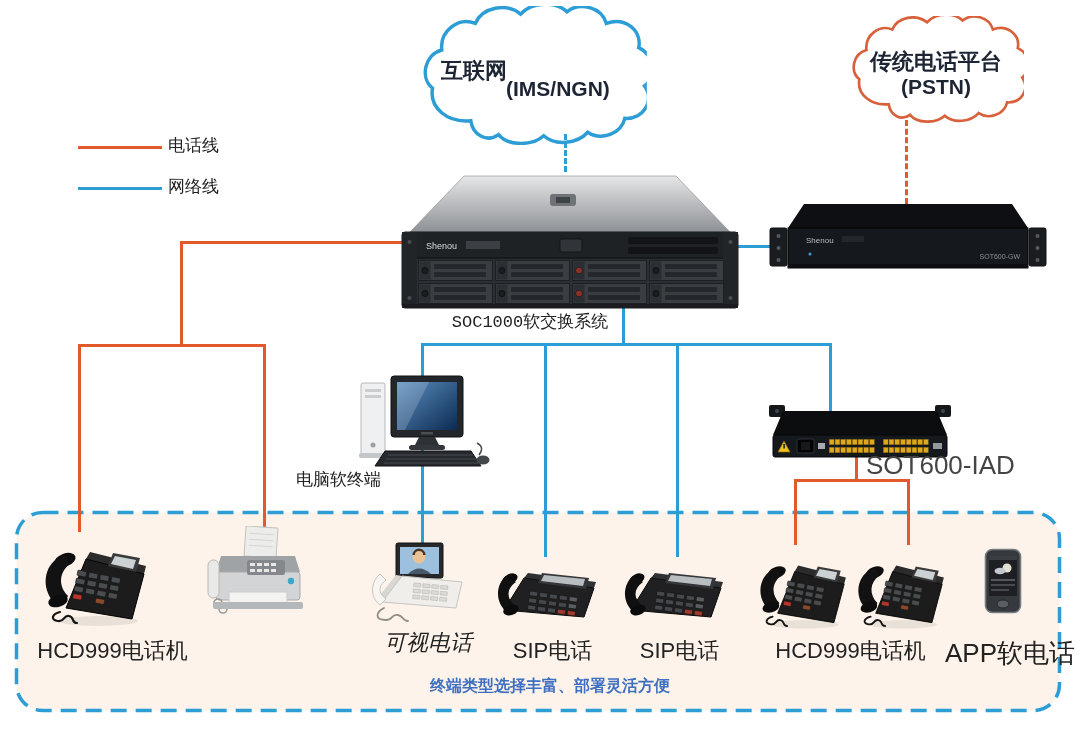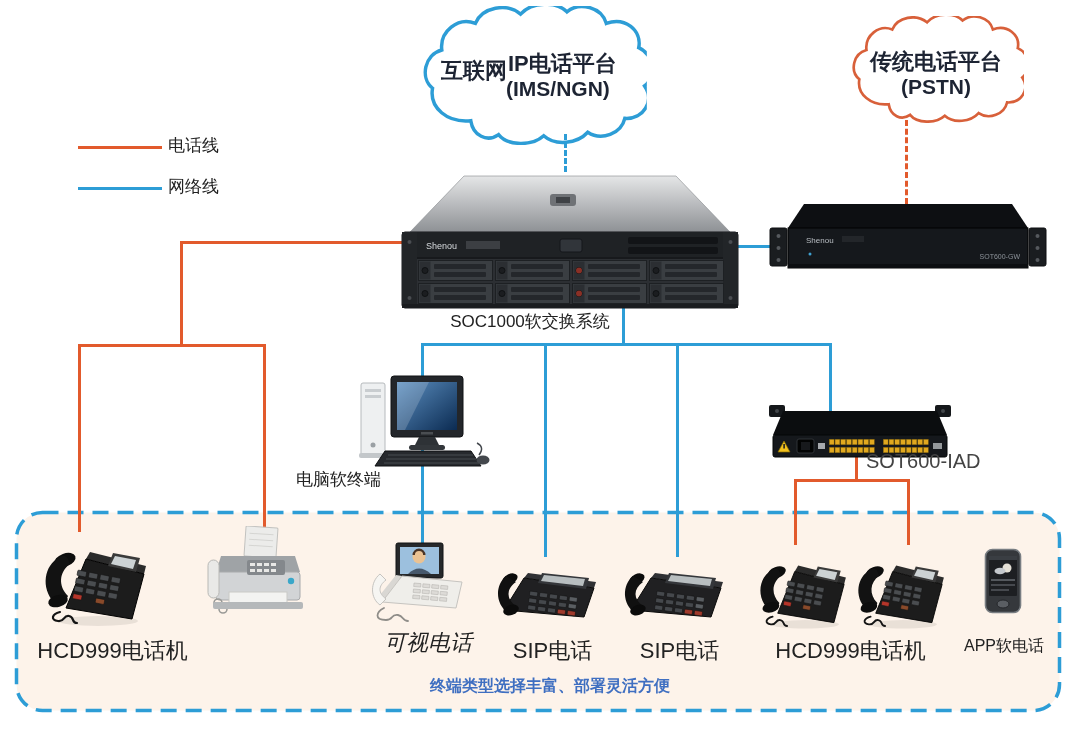--- a/index.html
+++ b/index.html
@@ -180,21 +180,20 @@
 
   <div class="hline phone" style="left:78px;top:146px;width:84px;"></div>
   <div class="lbl" style="left:168px;top:134px;">电话线</div>
   <div class="hline net" style="left:78px;top:187px;width:84px;"></div>
   <div class="lbl" style="left:168px;top:175px;">网络线</div>
 
   <svg class="dev" style="left:415px;top:6px;width:232px;height:139px;" viewBox="0 0 200 120">
     <use href="#sym-cloud" stroke="var(--network-line,#2d9dd6)"></use>
   </svg>
   <div class="cloud-txt" style="left:441px;top:56px;font-size:22px;">互联网</div>
-  <div class="cloud-txt" style="left:508px;top:49px;font-size:22px;">IP电话平台</div>
   <div class="cloud-txt" style="left:506px;top:77px;font-size:21px;">(IMS/NGN)</div>
 
   <svg class="dev" style="left:846px;top:16px;width:178px;height:107px;" viewBox="0 0 200 120">
     <use href="#sym-cloud" stroke="var(--cloud-pstn-border,#d8603a)"></use>
   </svg>
   <div class="cloud-txt center" style="left:862px;top:75px;width:148px;font-size:21px;text-align:center;">(PSTN)</div>
   <div class="cloud-txt center" style="left:862px;top:47px;width:148px;font-size:22px;text-align:center;">传统电话平台</div>
 
   <div class="vdash net" style="left:564px;top:134px;height:38px;"></div>
   <div class="vdash phone" style="left:905px;top:120px;height:84px;"></div>
@@ -246,21 +245,21 @@
     <use href="#sym-drive" x="172" y="88" width="75" height="21"></use>
     <use href="#sym-drive" x="249" y="88" width="75" height="21"></use>
     <use href="#sym-drive" x="18" y="111" width="75" height="21"></use>
     <use href="#sym-drive" x="95" y="111" width="75" height="21"></use>
     <use href="#sym-drive" x="172" y="111" width="75" height="21"></use>
     <use href="#sym-drive" x="249" y="111" width="75" height="21"></use>
     <circle cx="179" cy="98.5" r="3" fill="#8a3026"></circle>
     <circle cx="179" cy="121.5" r="3" fill="#8a3026"></circle>
     <rect x="2" y="132" width="336" height="4" fill="#1a1c1f"></rect>
   </svg>
-  <div class="lbl center" style="left:420px;top:310px;width:220px;">SOC1000软交换系统</div>
+  <div class="lbl center" style="left:420px;top:310px;width:220px;font-family:Liberation Mono, monospace;">SOC1000软交换系统</div>
 
   <svg class="dev" style="left:768px;top:202px;width:280px;height:68px;" viewBox="0 0 280 68">
     <rect x="2" y="26" width="17" height="38" rx="2" fill="#1a1d20" stroke="#0c0e10"></rect>
     <rect x="261" y="26" width="17" height="38" rx="2" fill="#1a1d20" stroke="#0c0e10"></rect>
     <circle cx="10.5" cy="34" r="2" fill="#55595d"></circle>
       <circle cx="10.5" cy="46" r="2" fill="#55595d"></circle>
       <circle cx="10.5" cy="58" r="2" fill="#55595d"></circle>
     <circle cx="269.5" cy="34" r="2" fill="#55595d"></circle>
       <circle cx="269.5" cy="46" r="2" fill="#55595d"></circle>
       <circle cx="269.5" cy="58" r="2" fill="#55595d"></circle>
@@ -307,21 +306,21 @@
     <rect x="18.3" y="49" width="1.6" height="4.5" fill="#222"></rect>
     <rect x="32" y="44" width="17" height="14" rx="2" fill="#020303" stroke="#2e3236"></rect>
     <rect x="36" y="47" width="9" height="8" fill="#17191c"></rect>
     <rect x="53" y="48" width="7" height="6" fill="#caced2" opacity="0.8"></rect>
     <use href="#sym-portrow" x="64" y="44" width="46" height="6"></use>
     <use href="#sym-portrow" x="64" y="52" width="46" height="6"></use>
     <use href="#sym-portrow" x="118" y="44" width="46" height="6"></use>
     <use href="#sym-portrow" x="118" y="52" width="46" height="6"></use>
     <rect x="168" y="48" width="9" height="6" fill="#caced2" opacity="0.7"></rect>
   </svg>
-  <div class="lbl" style="left:866px;top:450px;font-size:20px;color:#444;">SOT600-IAD</div>
+  <div class="lbl" style="left:866px;top:450px;font-size:26px;color:#444;">SOT600-IAD</div>
 
   <svg class="dev" style="left:32px;top:522px;width:118px;height:108px;" viewBox="0 0 118 108">
       <use href="#sym-hcd999"></use>
     </svg>
   <svg class="dev" style="left:205px;top:526px;width:105px;height:94px;" viewBox="0 0 105 94">
       <use href="#sym-fax"></use>
     </svg>
   <svg class="dev" style="left:368px;top:542px;width:100px;height:88px;" viewBox="0 0 100 88">
       <use href="#sym-videophone"></use>
     </svg>
@@ -339,17 +338,17 @@
     </svg>
   <svg class="dev" style="left:984px;top:548px;width:38px;height:66px;" viewBox="0 0 38 66">
       <use href="#sym-appphone"></use>
     </svg>
 
   <div class="lbl center" style="left:30px;top:636px;width:165px;font-size:22px;">HCD999电话机</div>
   <div class="lbl center" style="left:368px;top:628px;width:120px;font-size:22px;font-style:italic;">可视电话</div>
   <div class="lbl center" style="left:495px;top:636px;width:115px;font-size:22px;">SIP电话</div>
   <div class="lbl center" style="left:622px;top:636px;width:115px;font-size:22px;">SIP电话</div>
   <div class="lbl center" style="left:768px;top:636px;width:165px;font-size:22px;">HCD999电话机</div>
-  <div class="lbl center" style="left:945px;top:636px;width:118px;font-size:16px;">APP软电话</div>
+  <div class="lbl center" style="left:945px;top:636px;width:118px;font-size:26px;">APP软电话</div>
 
   <div class="caption">终端类型选择丰富、部署灵活方便</div>
 
 </div>
 
 </body></html>

